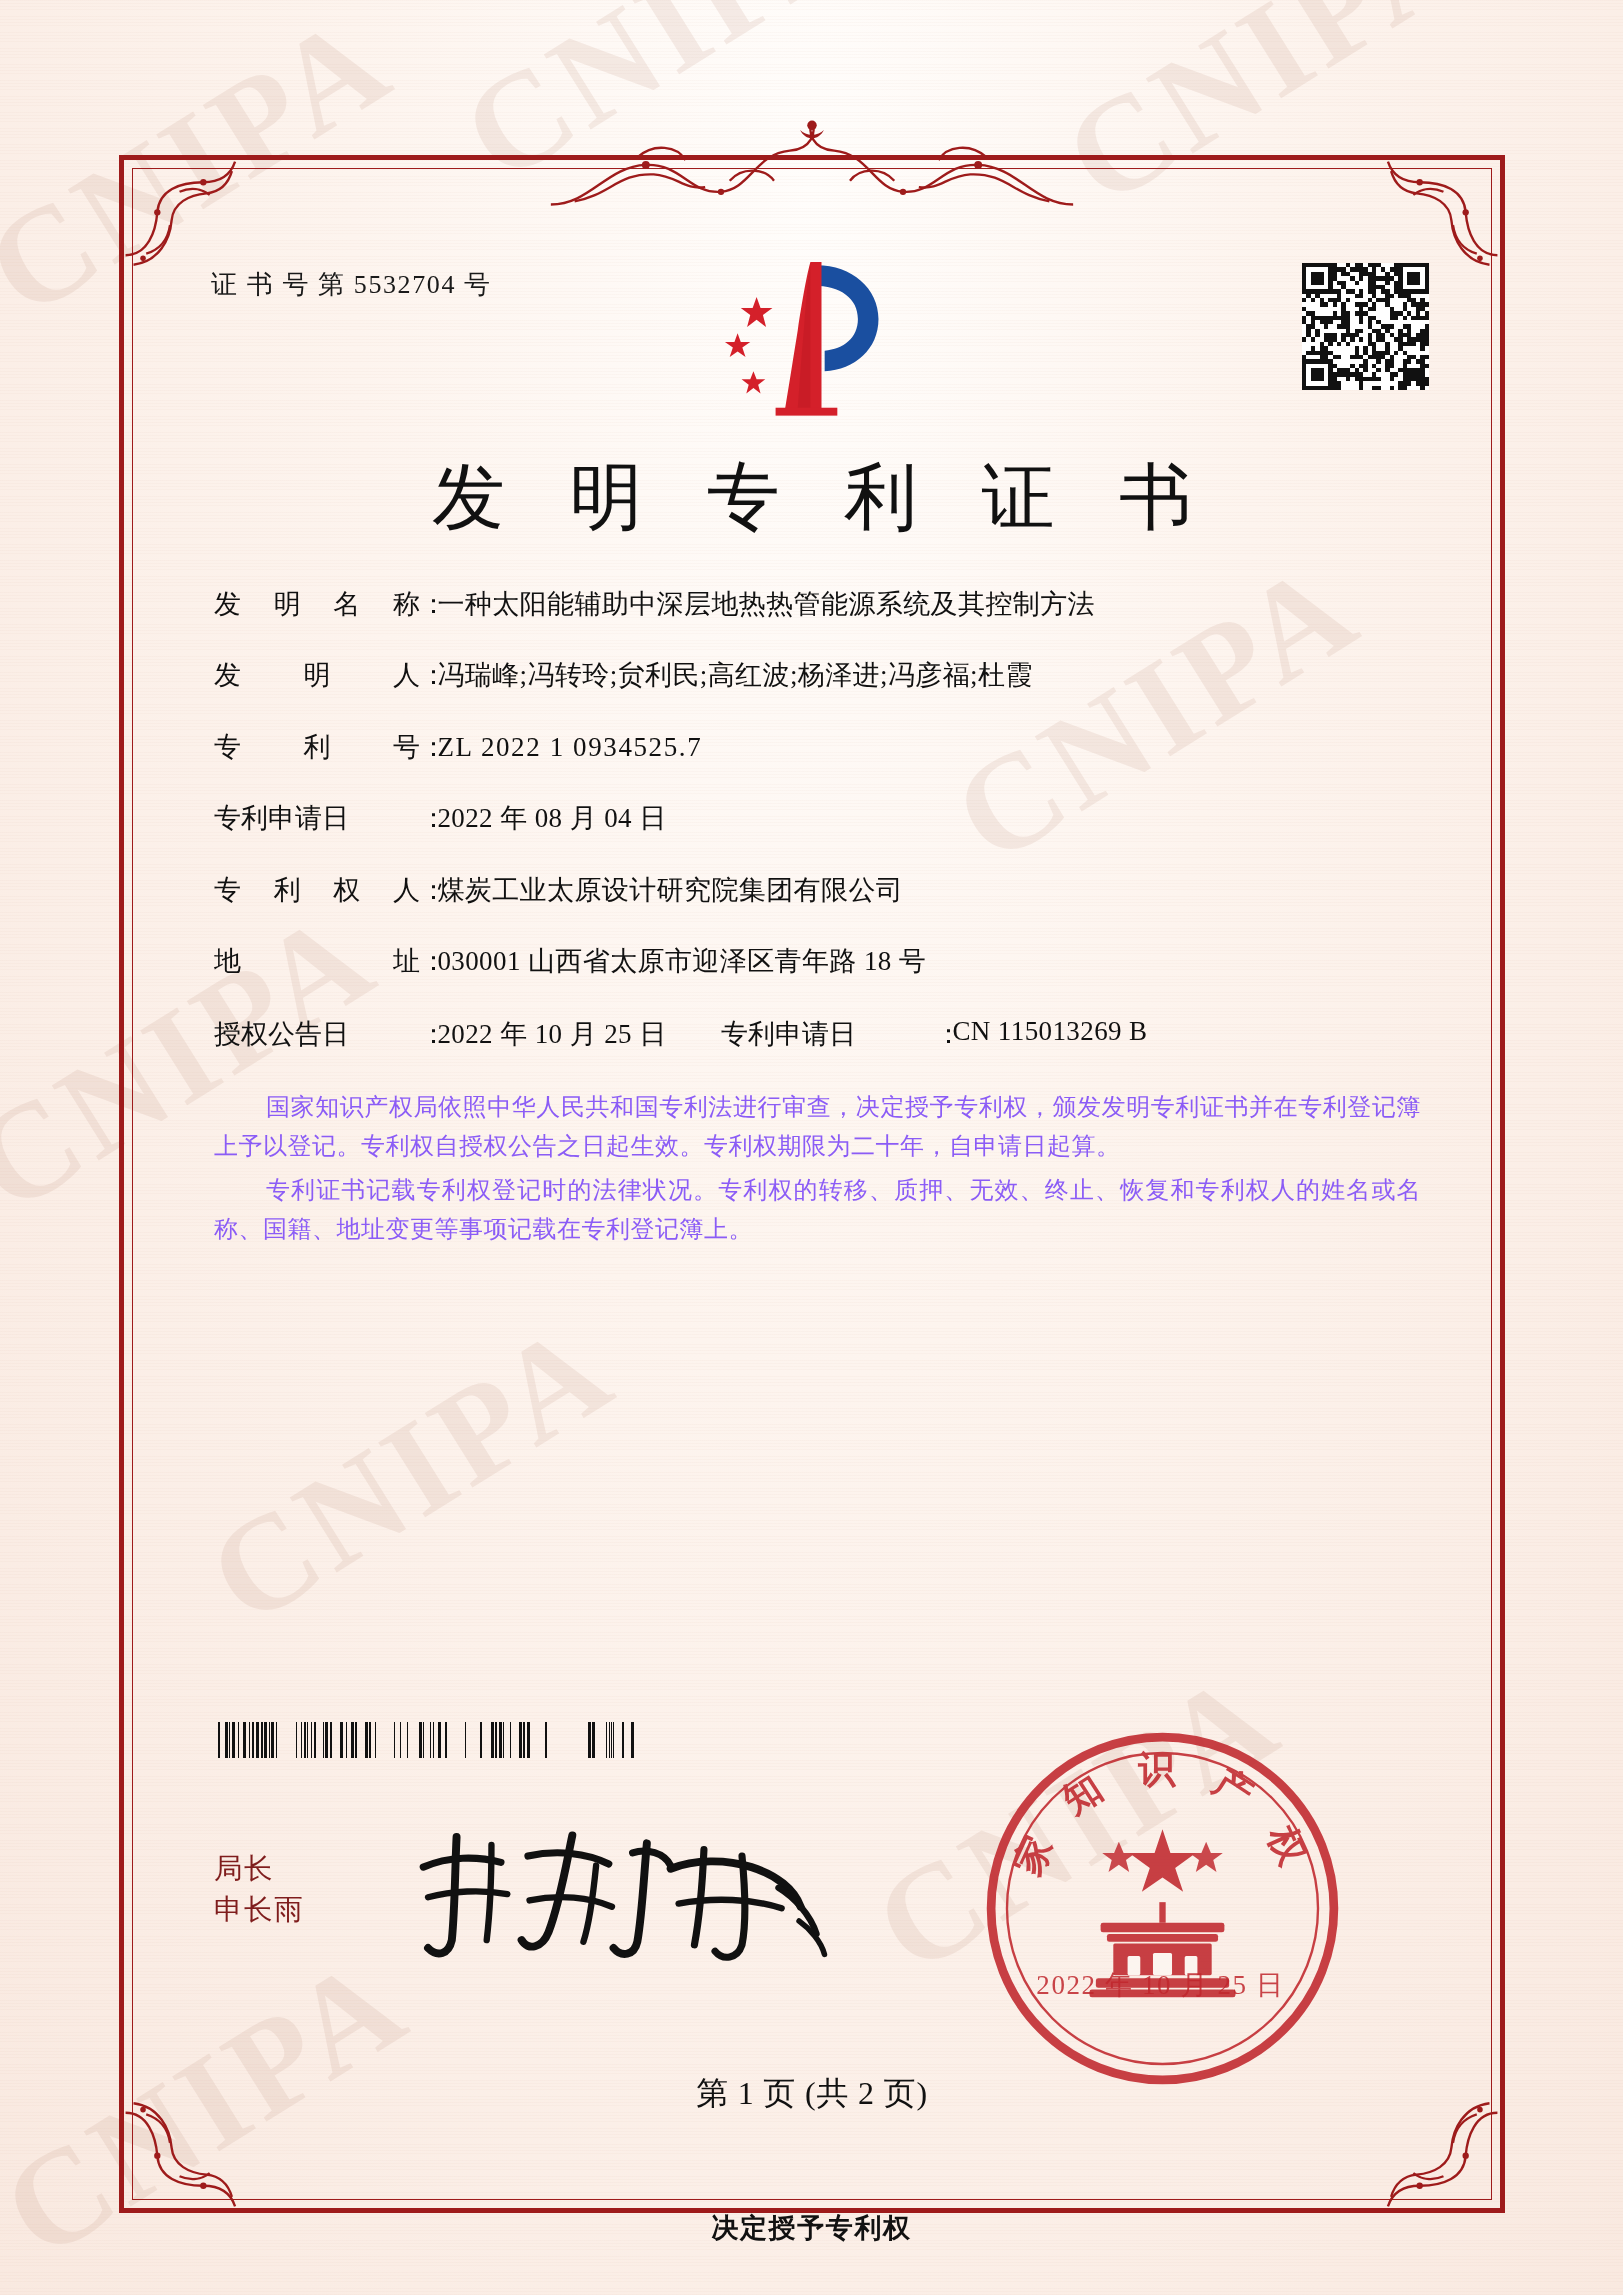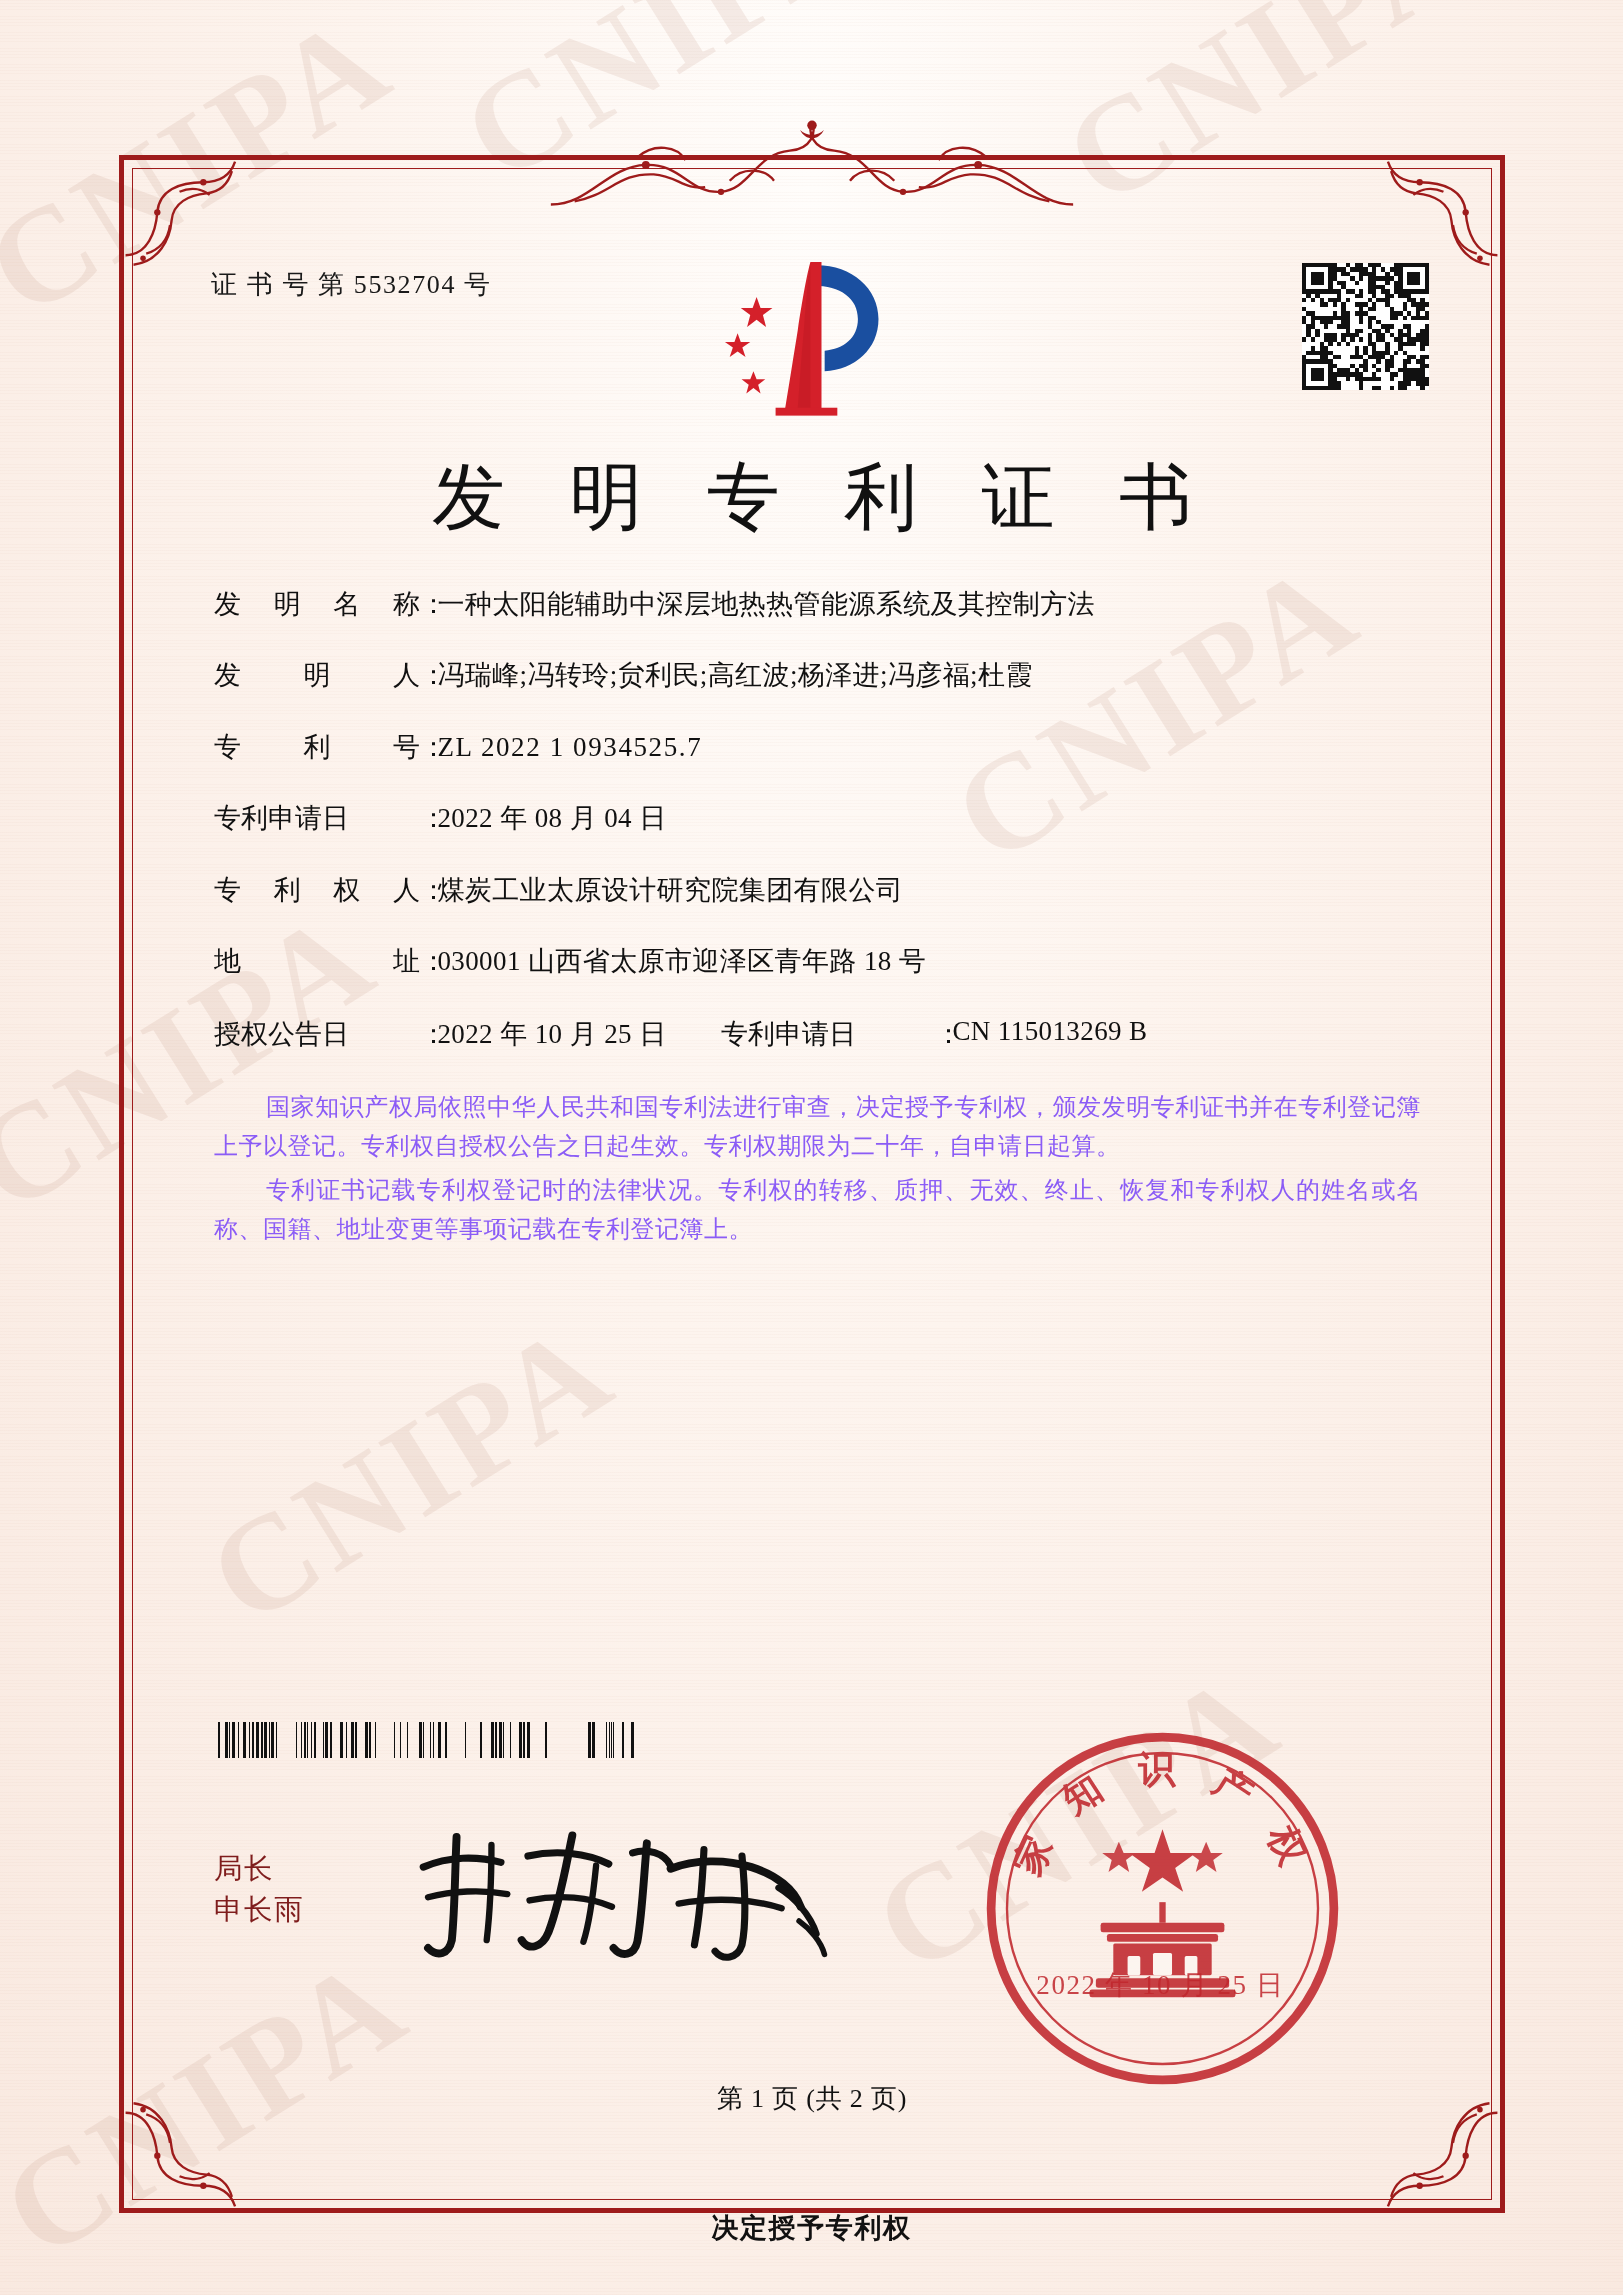--- a/index.html
+++ b/index.html
@@ -248,21 +248,21 @@
     opacity: 0.85;
     font-family: "Liberation Serif", serif;
   }
 
   .page-num {
     position: absolute;
     left: 0;
     right: 0;
     bottom: 84px;
     text-align: center;
-    font-size: 26px;
+    font-size: 32px;
     color: #111;
     letter-spacing: 0.8px;
   }
 
   .footer-note {
     position: absolute;
     left: 0;
     right: 0;
     bottom: 49px;
     text-align: center;

